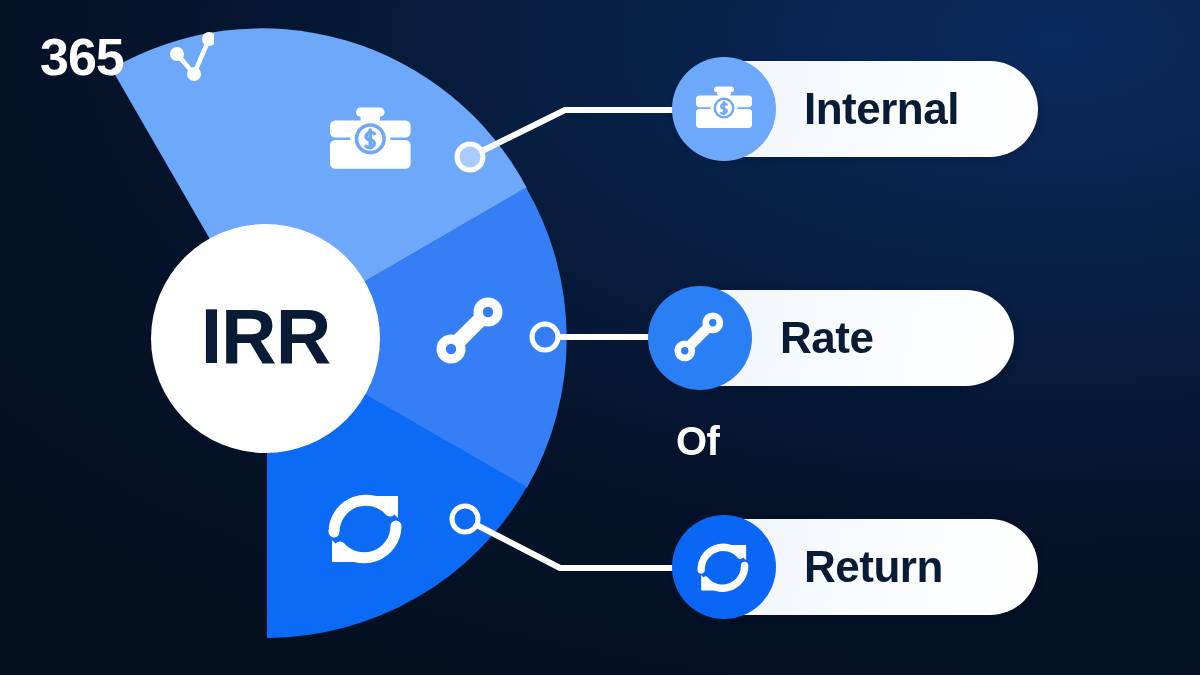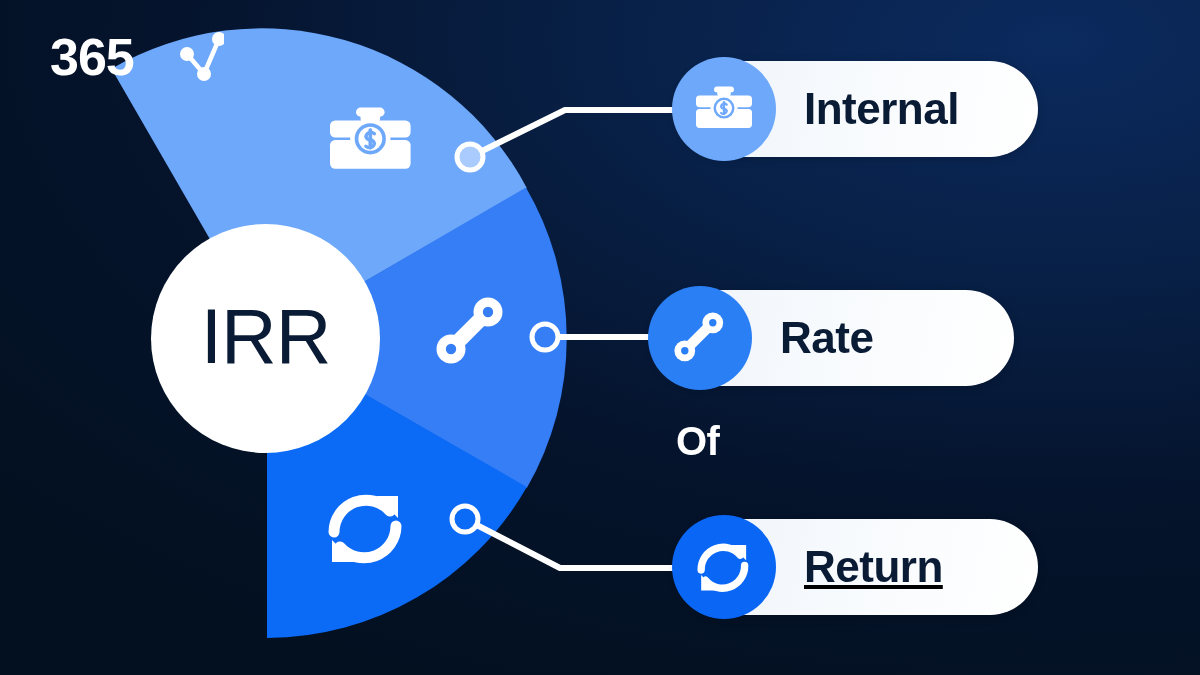--- a/index.html
+++ b/index.html
@@ -17,21 +17,21 @@
     height: 675px;
     overflow: hidden;
     background:
       radial-gradient(120% 110% at 88% 6%, #0b2a5e 0%, #082046 32%, #05132c 62%, #03101f 100%),
       #04122a;
   }
 
   
   #logo {
     position: absolute;
-    left: 48px;
+    left: 38px;
     top: 22px;
     width: 220px;
     height: 80px;
     text-decoration: underline;
   }
   #logo .logo-text {
     position: absolute;
     left: 2px;
     top: 6px;
     font-size: 52px;
@@ -61,21 +61,21 @@
     width: 229px;
     height: 229px;
     border-radius: 50%;
     background: #ffffff;
     display: flex;
     align-items: center;
     justify-content: center;
   }
   #irr-disc .irr-label {
     font-size: 77px;
-    font-weight: 400;
+    font-weight: 700;
     letter-spacing: -1px;
     color: #0a1b35;
     line-height: 77px;
     padding-bottom: 4px;
   }
 
   
   .pill {
     position: absolute;
     height: 96px;
@@ -101,21 +101,21 @@
     margin-left: 128px;
     font-size: 44px;
     font-weight: 700;
     letter-spacing: -0.5px;
     color: #0a1b35;
     text-align: right;
   }
 
   #pill-internal { left: 676px; top: 61px; }
   #pill-rate     { left: 652px; top: 290px; }
-  #pill-return   { left: 676px; top: 519px; text-decoration: underline; }
+  #pill-return   { left: 676px; top: 519px; }
 
   #pill-internal .pill-icon { background: #6ea8fa; }
   #pill-rate     .pill-icon { background: #2b7ff5; }
   #pill-return   .pill-icon { background: #0a67f5; }
 
   
   #of-label {
     position: absolute;
     left: 676px;
     top: 419px;

